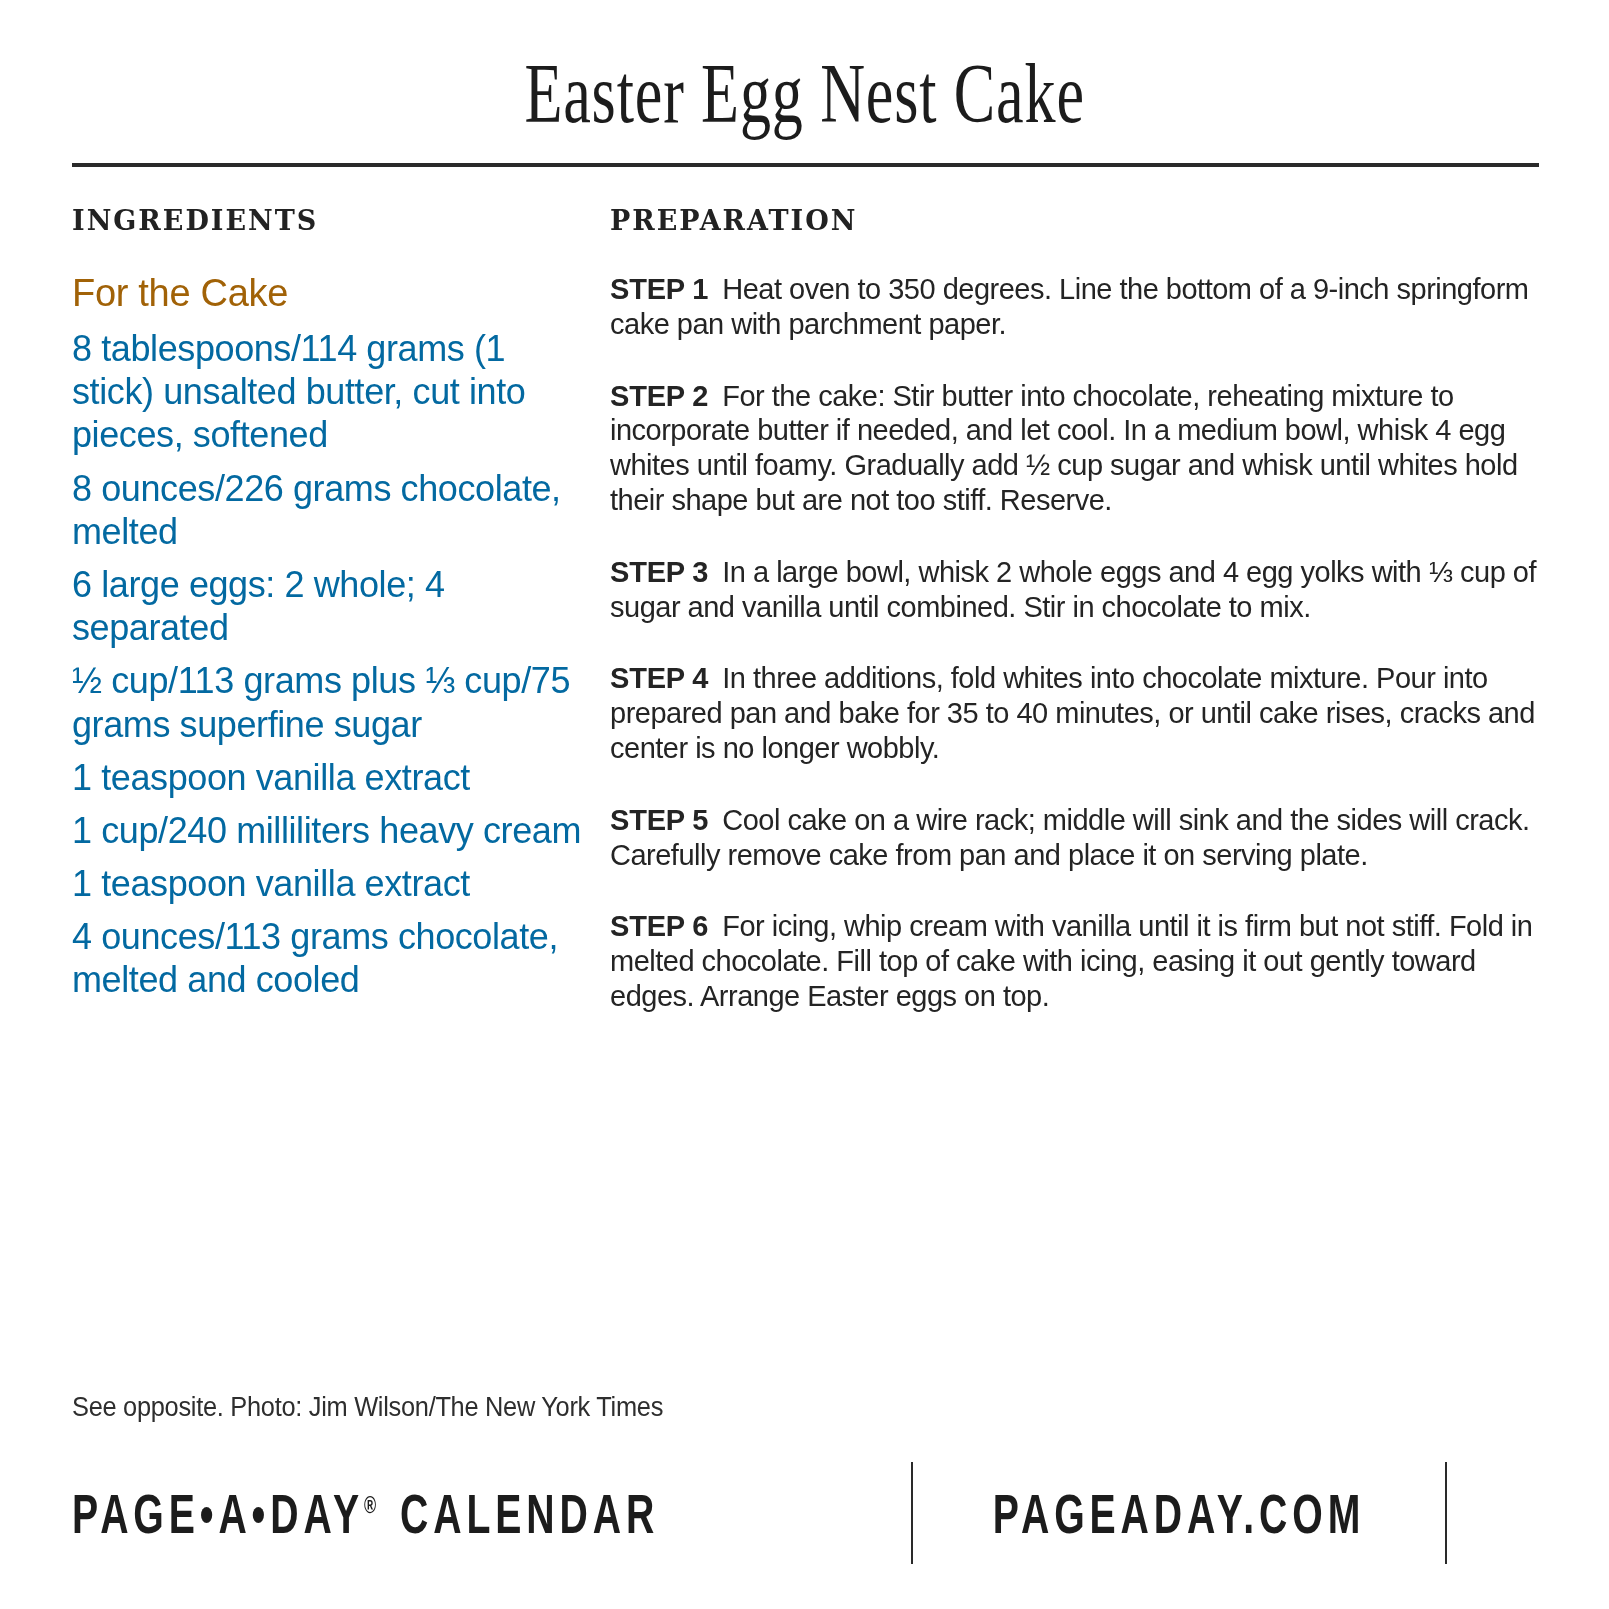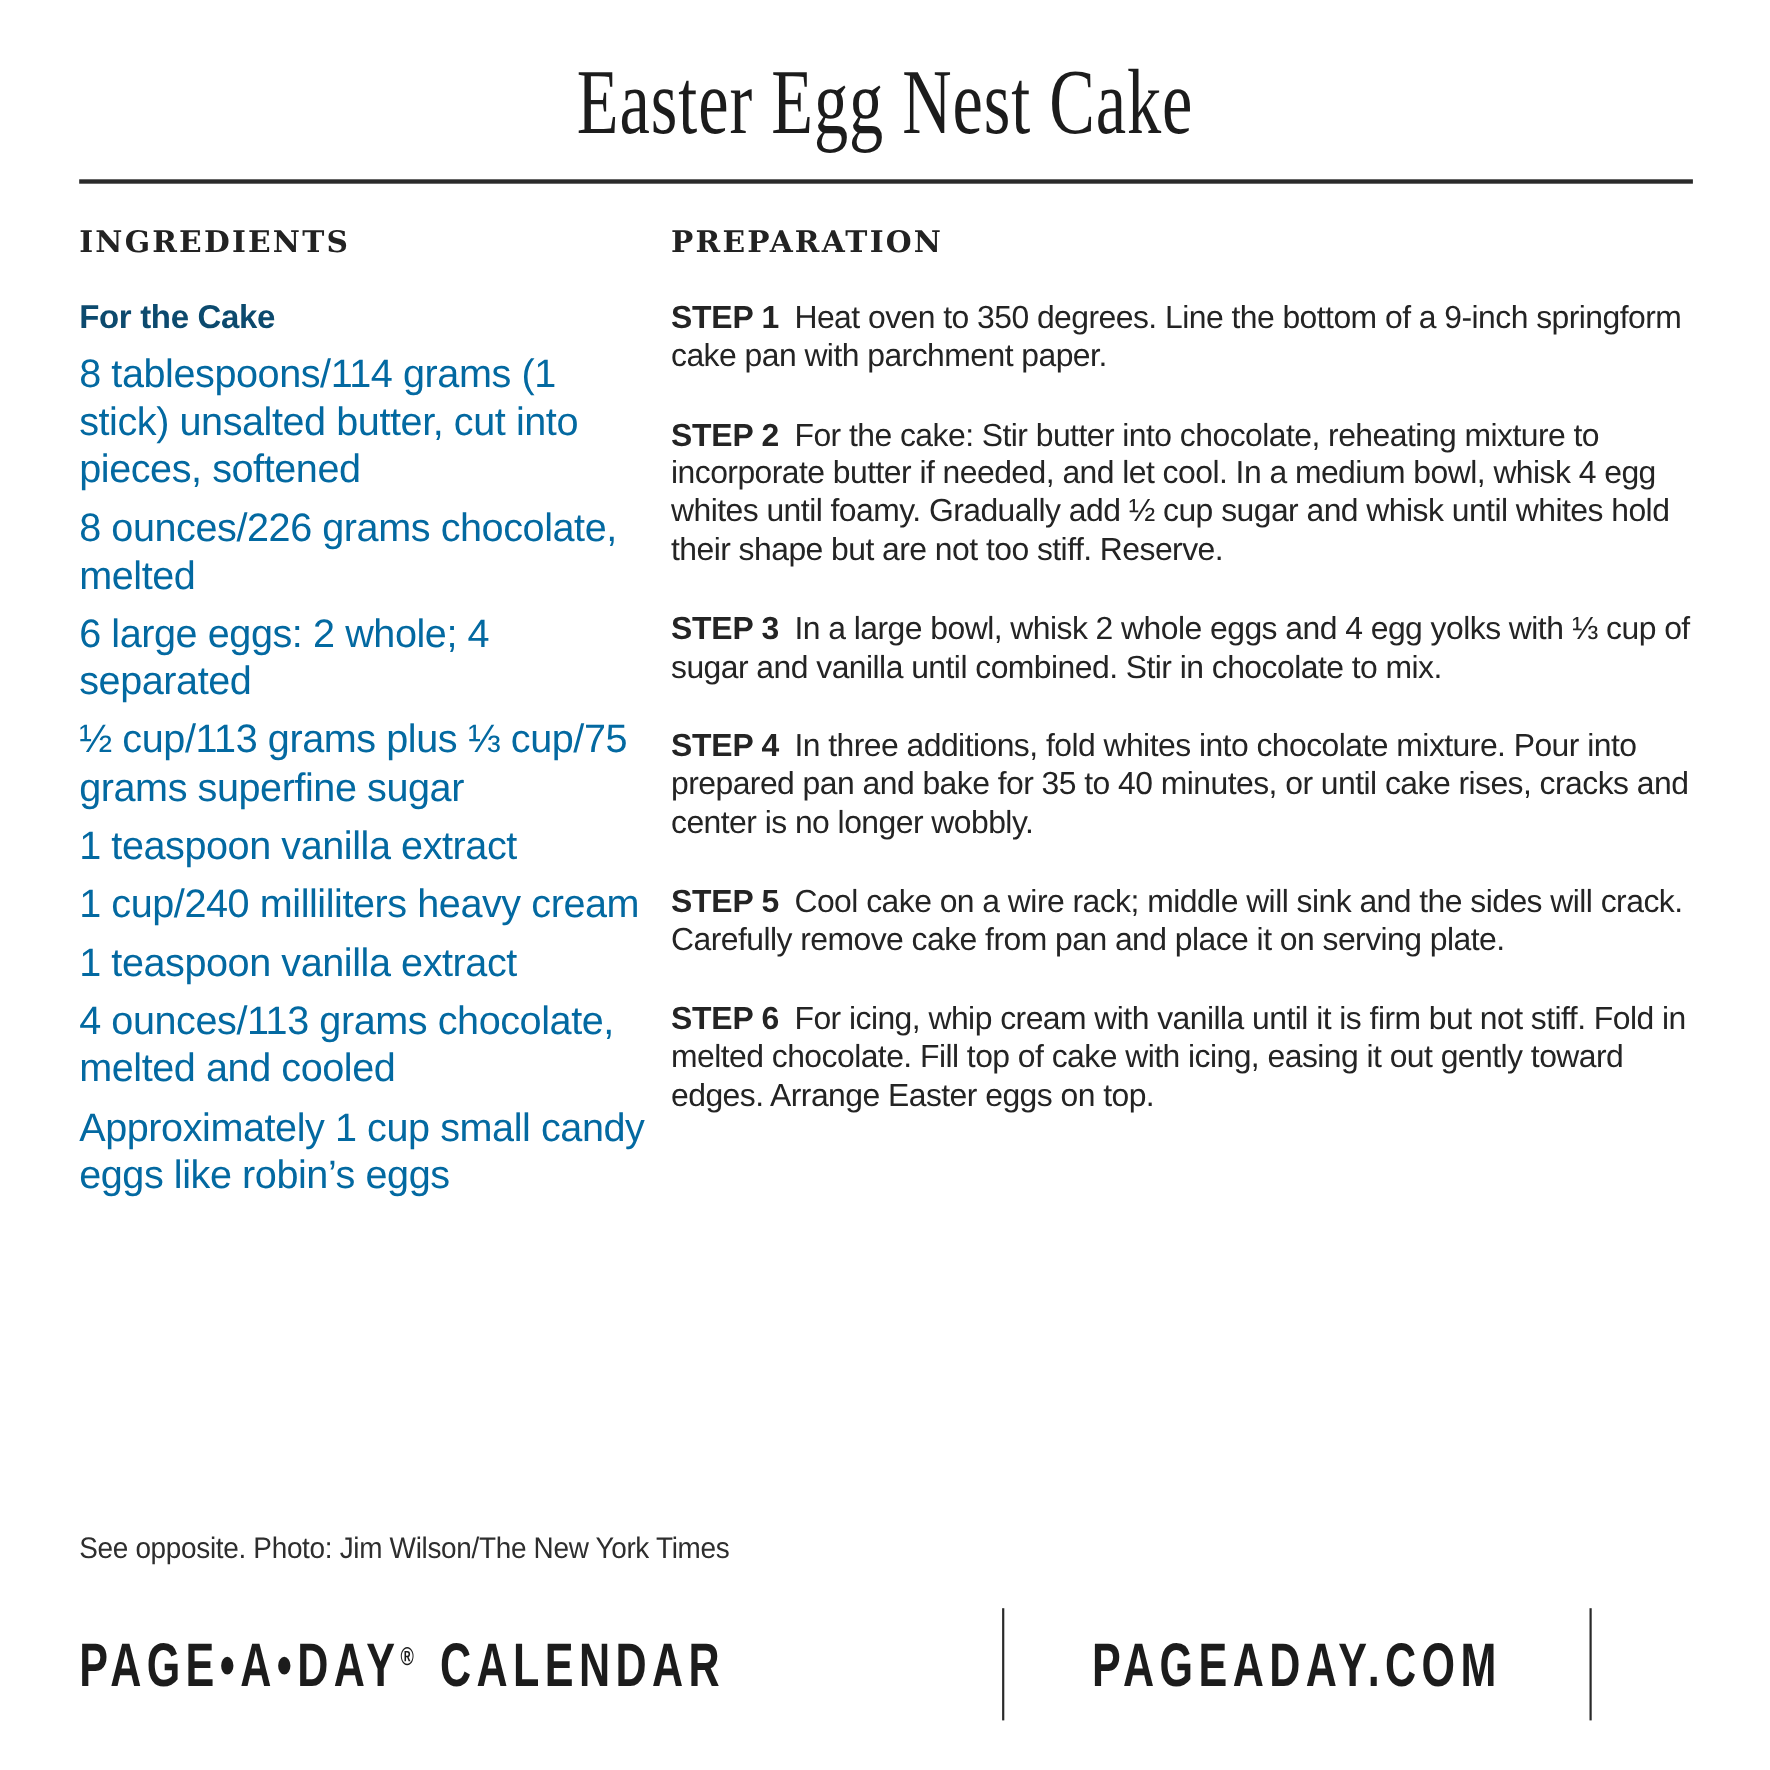--- a/index.html
+++ b/index.html
@@ -50,26 +50,26 @@
   .col-heading {
     font-family: "DejaVu Serif", serif;
     font-weight: 700;
     font-size: 27px;
     letter-spacing: 2px;
     color: #222;
     margin-bottom: 30px;
   }
 
   .ing-subhead {
-    font-size: 30px;
-    font-weight: 700;
+    font-size: 38px;
+    font-weight: 400;
     letter-spacing: -0.3px;
     margin-top: 34px;
     margin-bottom: 12px;
-    color: #0c4a6e;
+    color: #a16207;
   }
   .ing-section:first-of-type .ing-subhead { margin-top: 36px; }
   .ing-item {
     font-size: 36px;
     line-height: 1.2;
     letter-spacing: -0.4px;
     margin-bottom: 10px;
     color: #0369a1;
   }
 
@@ -155,21 +155,20 @@
         <p class="ing-item">8 ounces/226 grams chocolate, melted</p>
         <p class="ing-item">6 large eggs: 2 whole; 4 separated</p>
         <p class="ing-item">½ cup/113 grams plus ⅓ cup/75 grams superfine sugar</p>
         <p class="ing-item">1 teaspoon vanilla extract</p>
       </div>
 
       <div class="ing-section">
         <p class="ing-item">1 cup/240 milliliters heavy cream</p>
         <p class="ing-item">1 teaspoon vanilla extract</p>
         <p class="ing-item">4 ounces/113 grams chocolate, melted and cooled</p>
-        <p class="ing-item">Approximately 1 cup small candy eggs like robin’s eggs</p>
       </div>
     </div>
 
     <div class="col-right">
       <h2 class="col-heading">PREPARATION</h2>
 
       <p class="step">
         <span class="step-label">STEP 1</span><span>Heat oven to 350 degrees. Line the bottom of a 9-inch springform cake pan with parchment paper.</span>
       </p>
       <p class="step">

